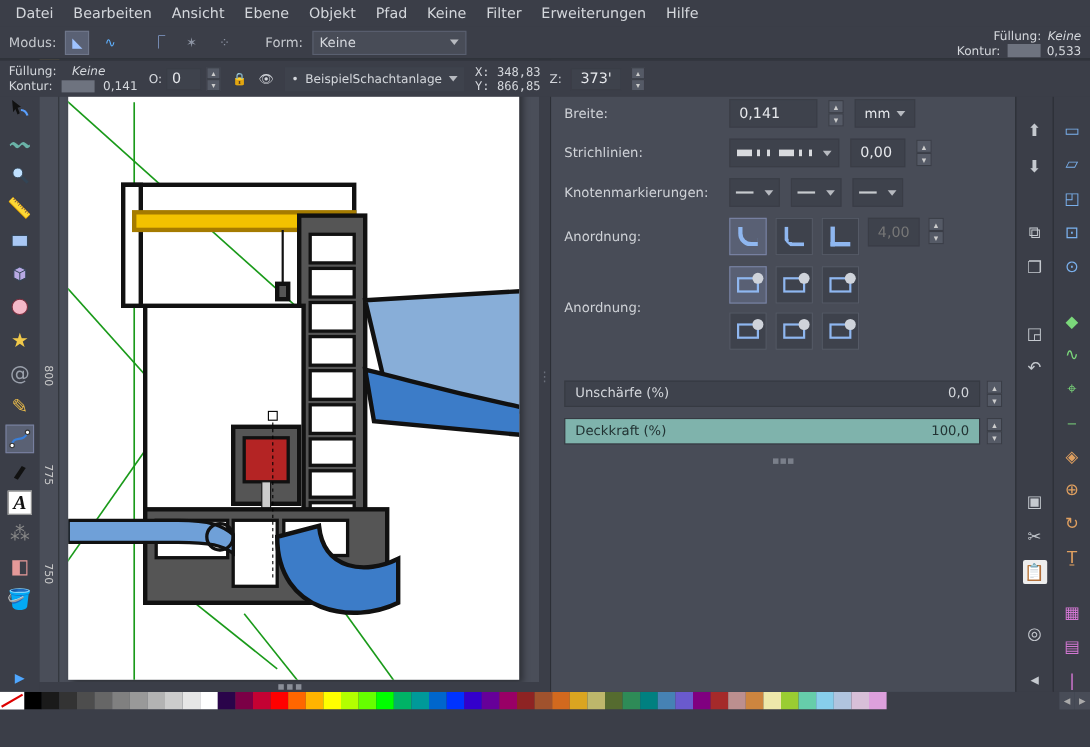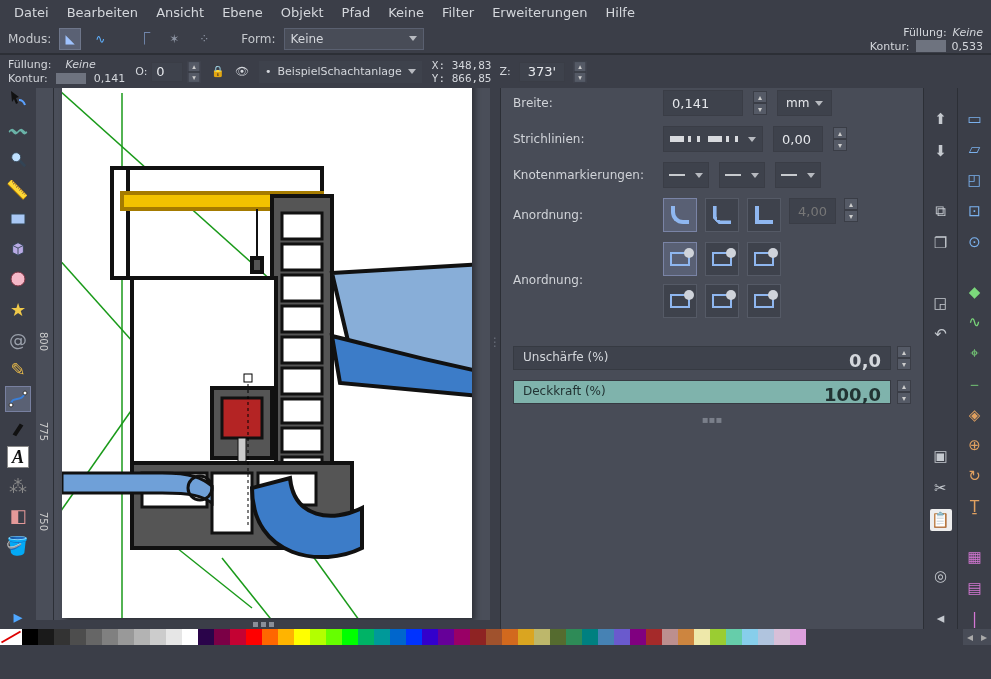--- a/index.html
+++ b/index.html
@@ -115,21 +115,21 @@
   .cap.square{ height:22px;}
   .ord-shape { width:20px; height:14px; border:2px solid #8fb7f0; position:relative;}
   .ord-shape::after { content:""; position:absolute; right:-6px; top:-6px; width:10px; height:10px; background:#cfd3da; border-radius:50%;}
   .thin-panel {
     width:34px; background:#3b3e48; border-left:1px solid #2c2f36;
     display:flex; flex-direction:column; align-items:center; gap:10px; padding-top:6px;
   }
   .thin-panel .ic { width:22px; height:22px; display:flex; align-items:center; justify-content:center; color:#c5c9cf; font-size:15px;}
   .slider-container { position:relative; height:24px; }
   .slider-label { position:absolute; left:10px; top:4px; font-size:12px; color:#233;}
-  .slider-val { position:absolute; right:10px; top:4px; font-size:18px; color:#233;font-weight:bold;}
+  .slider-val { position:absolute; right:10px; top:4px; font-size:12px; color:#233;}
   .slider-bg { height:24px; background:#3e424c; border:1px solid #363a42; position:relative;}
   .slider-fill { position:absolute; left:0; top:0; bottom:0; background:#7fb3ac;}
   .pal-none { width:22px; height:16px; background:#fff; position:relative;}
   .pal-none::after{content:""; position:absolute; left:0; right:0; top:7px; height:2px; background:#d00; transform:rotate(-30deg);}
   .pal-sw { width:16px; height:16px;}
   .statusbar {
     height:34px; background:#3b3e48; border-top:1px solid #2c2f36;
     display:flex; align-items:center; padding:0 8px; gap:10px; font-size:11px;
     position:relative;
   }

